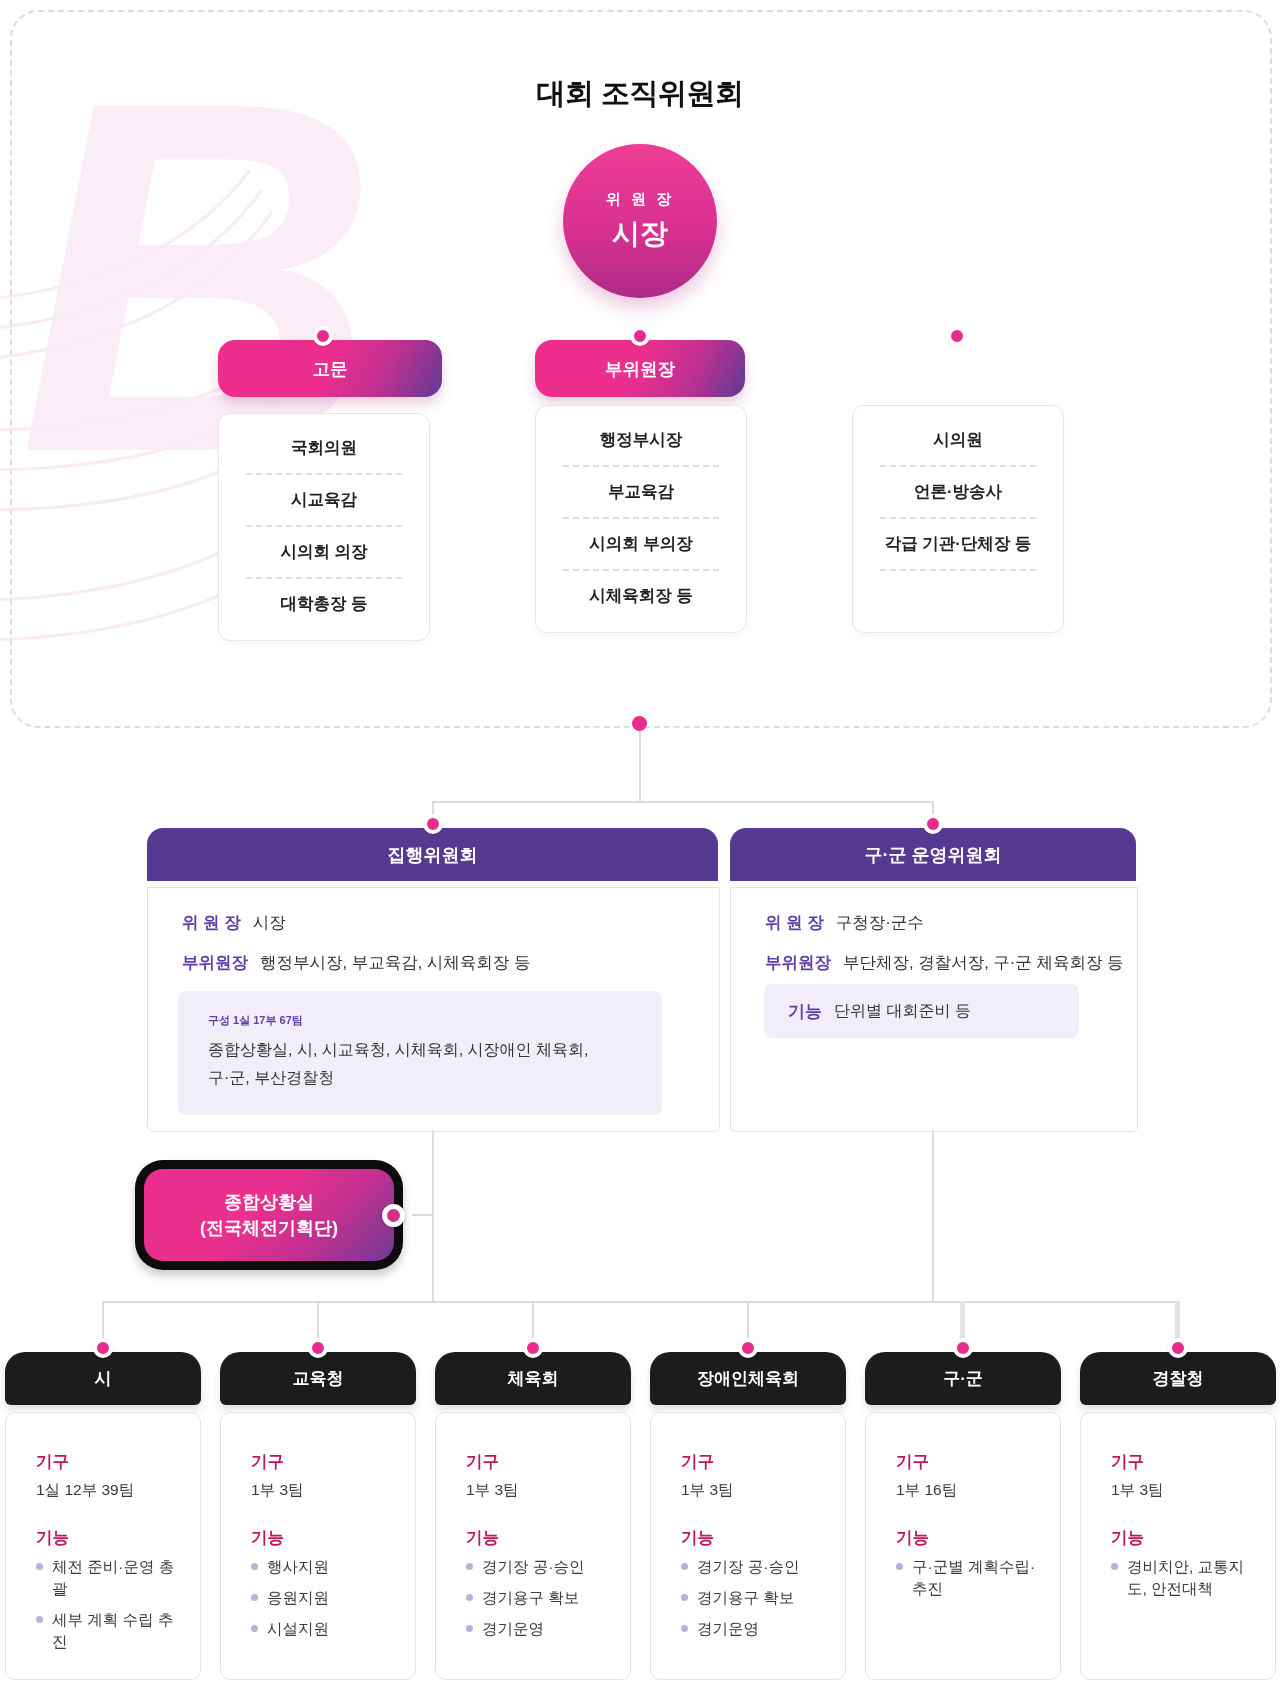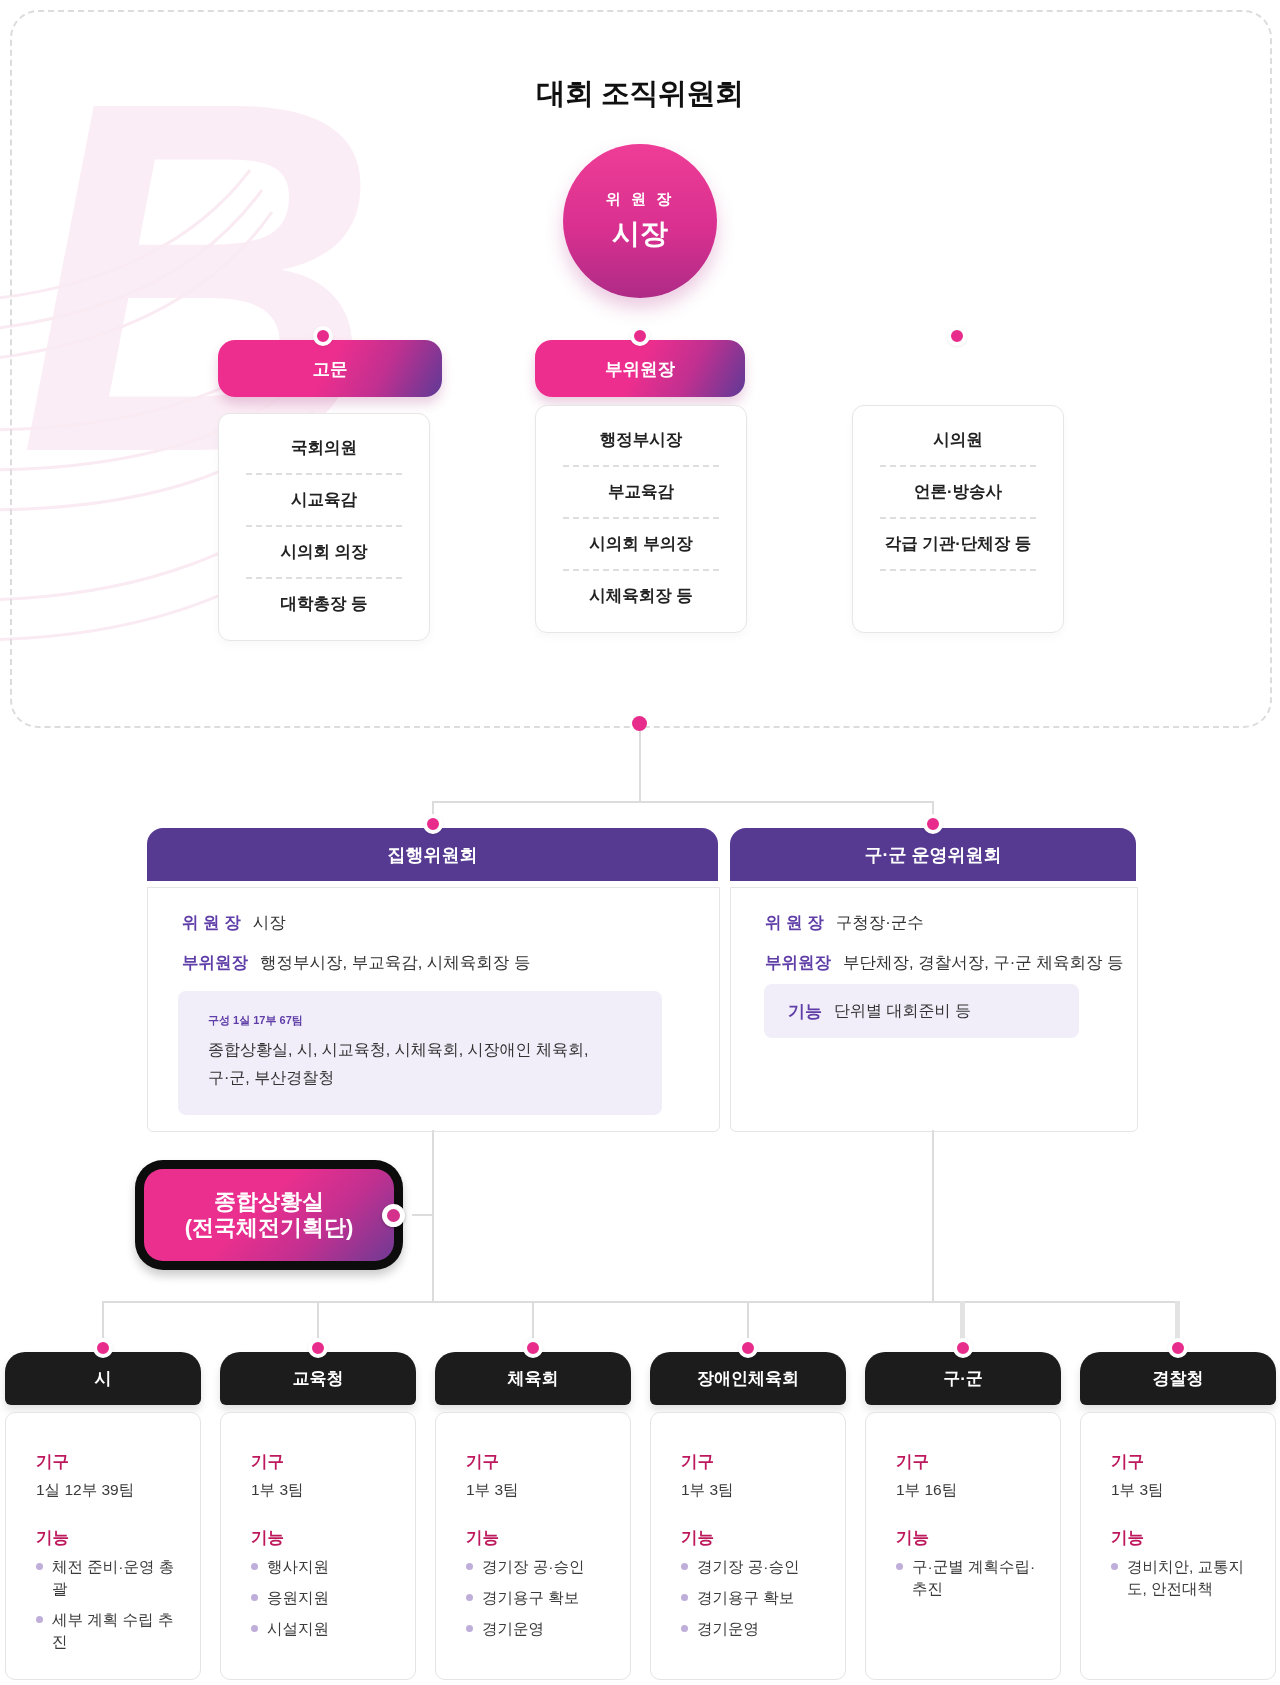--- a/index.html
+++ b/index.html
@@ -50,21 +50,21 @@
   .cval{color:#333;font-weight:400;}
   .lav{position:absolute;background:#f1eef9;border-radius:8px;}
   .lav .lav-title{font-size:11px;font-weight:800;color:#5f3ea8;}
   .lav .lav-line{font-size:16px;color:#333;line-height:28px;}
   
   .sit-outer{background:#0c0c0c;border-radius:28px;box-shadow:0 6px 10px rgba(0,0,0,.2);}
   .sit-inner{
     position:absolute;inset:9px;border-radius:19px;
     background:linear-gradient(135deg,#ea2f8e 45%,#c23090 70%,#6f3a94 100%);
     display:flex;flex-direction:column;align-items:center;justify-content:center;color:#fff;
-    font-size:22px;font-weight:800;line-height:26px;text-align:center;
+    font-size:18px;font-weight:800;line-height:26px;text-align:center;
   }
   .sit-node{
     position:absolute;right:-2px;top:44px;width:13px;height:13px;border-radius:50%;
     background:#d4318c;border:5px solid #ffffff;box-shadow:0 1px 3px rgba(0,0,0,.25);
   }
   
   .bhead{
     background:#1c1c1c;border-radius:20px 20px 6px 6px;height:53px;
     display:flex;align-items:center;justify-content:center;color:#fff;font-size:17px;font-weight:800;
     box-shadow:0 5px 8px rgba(0,0,0,.12);

